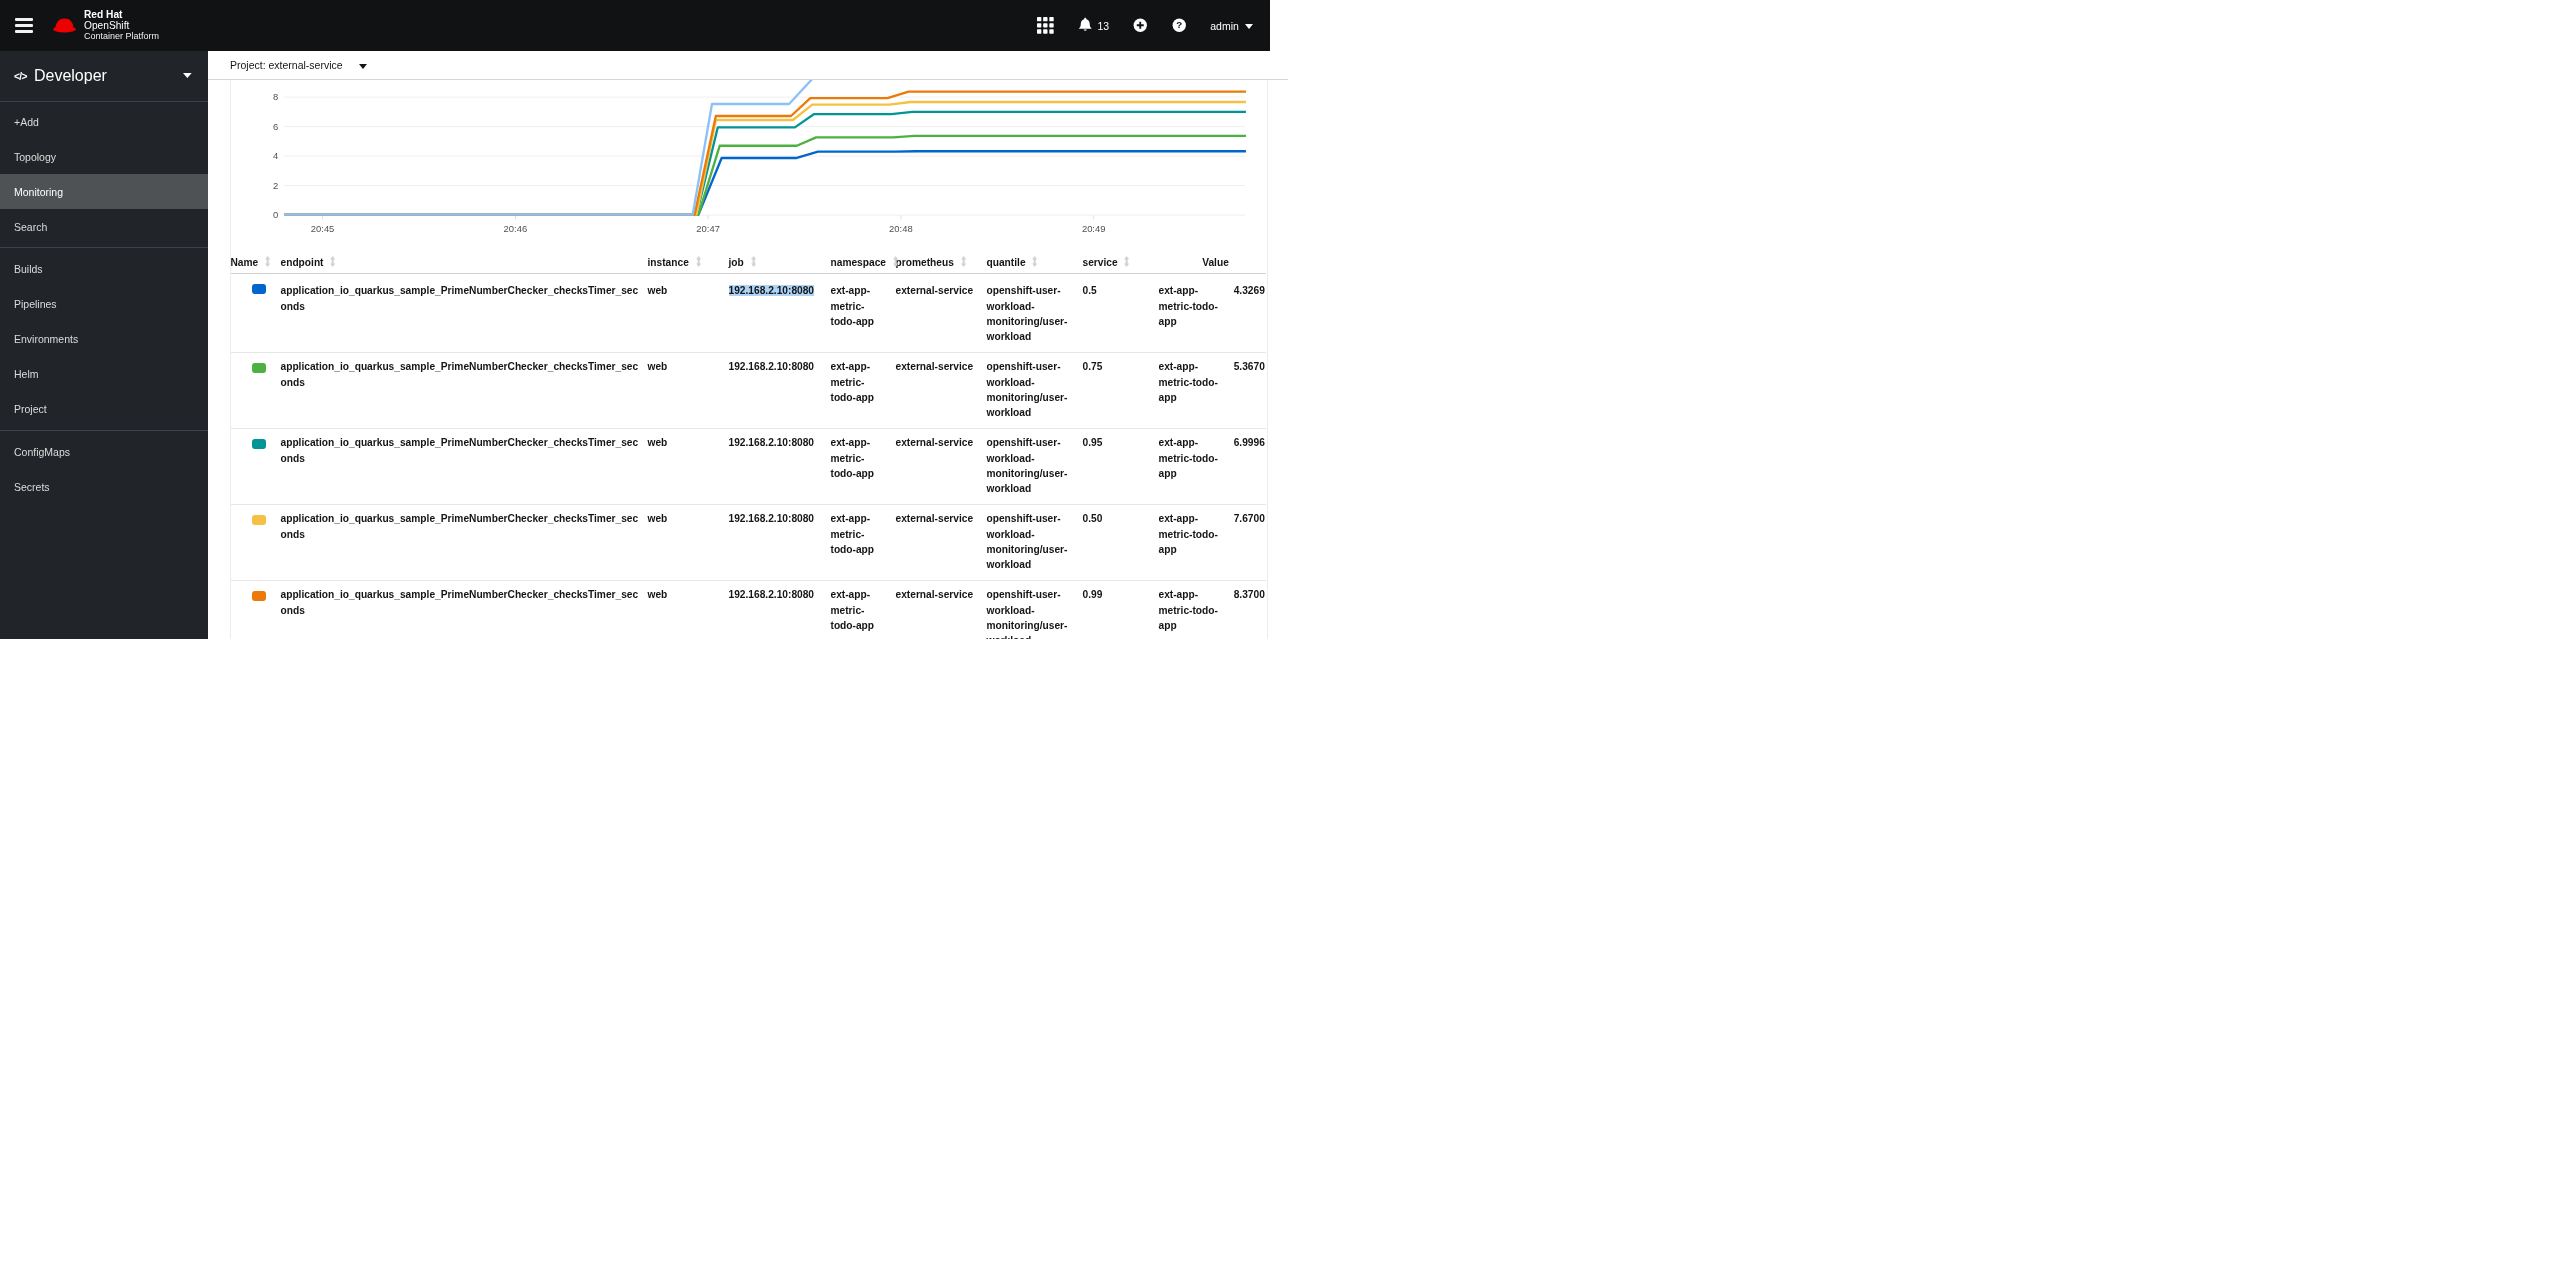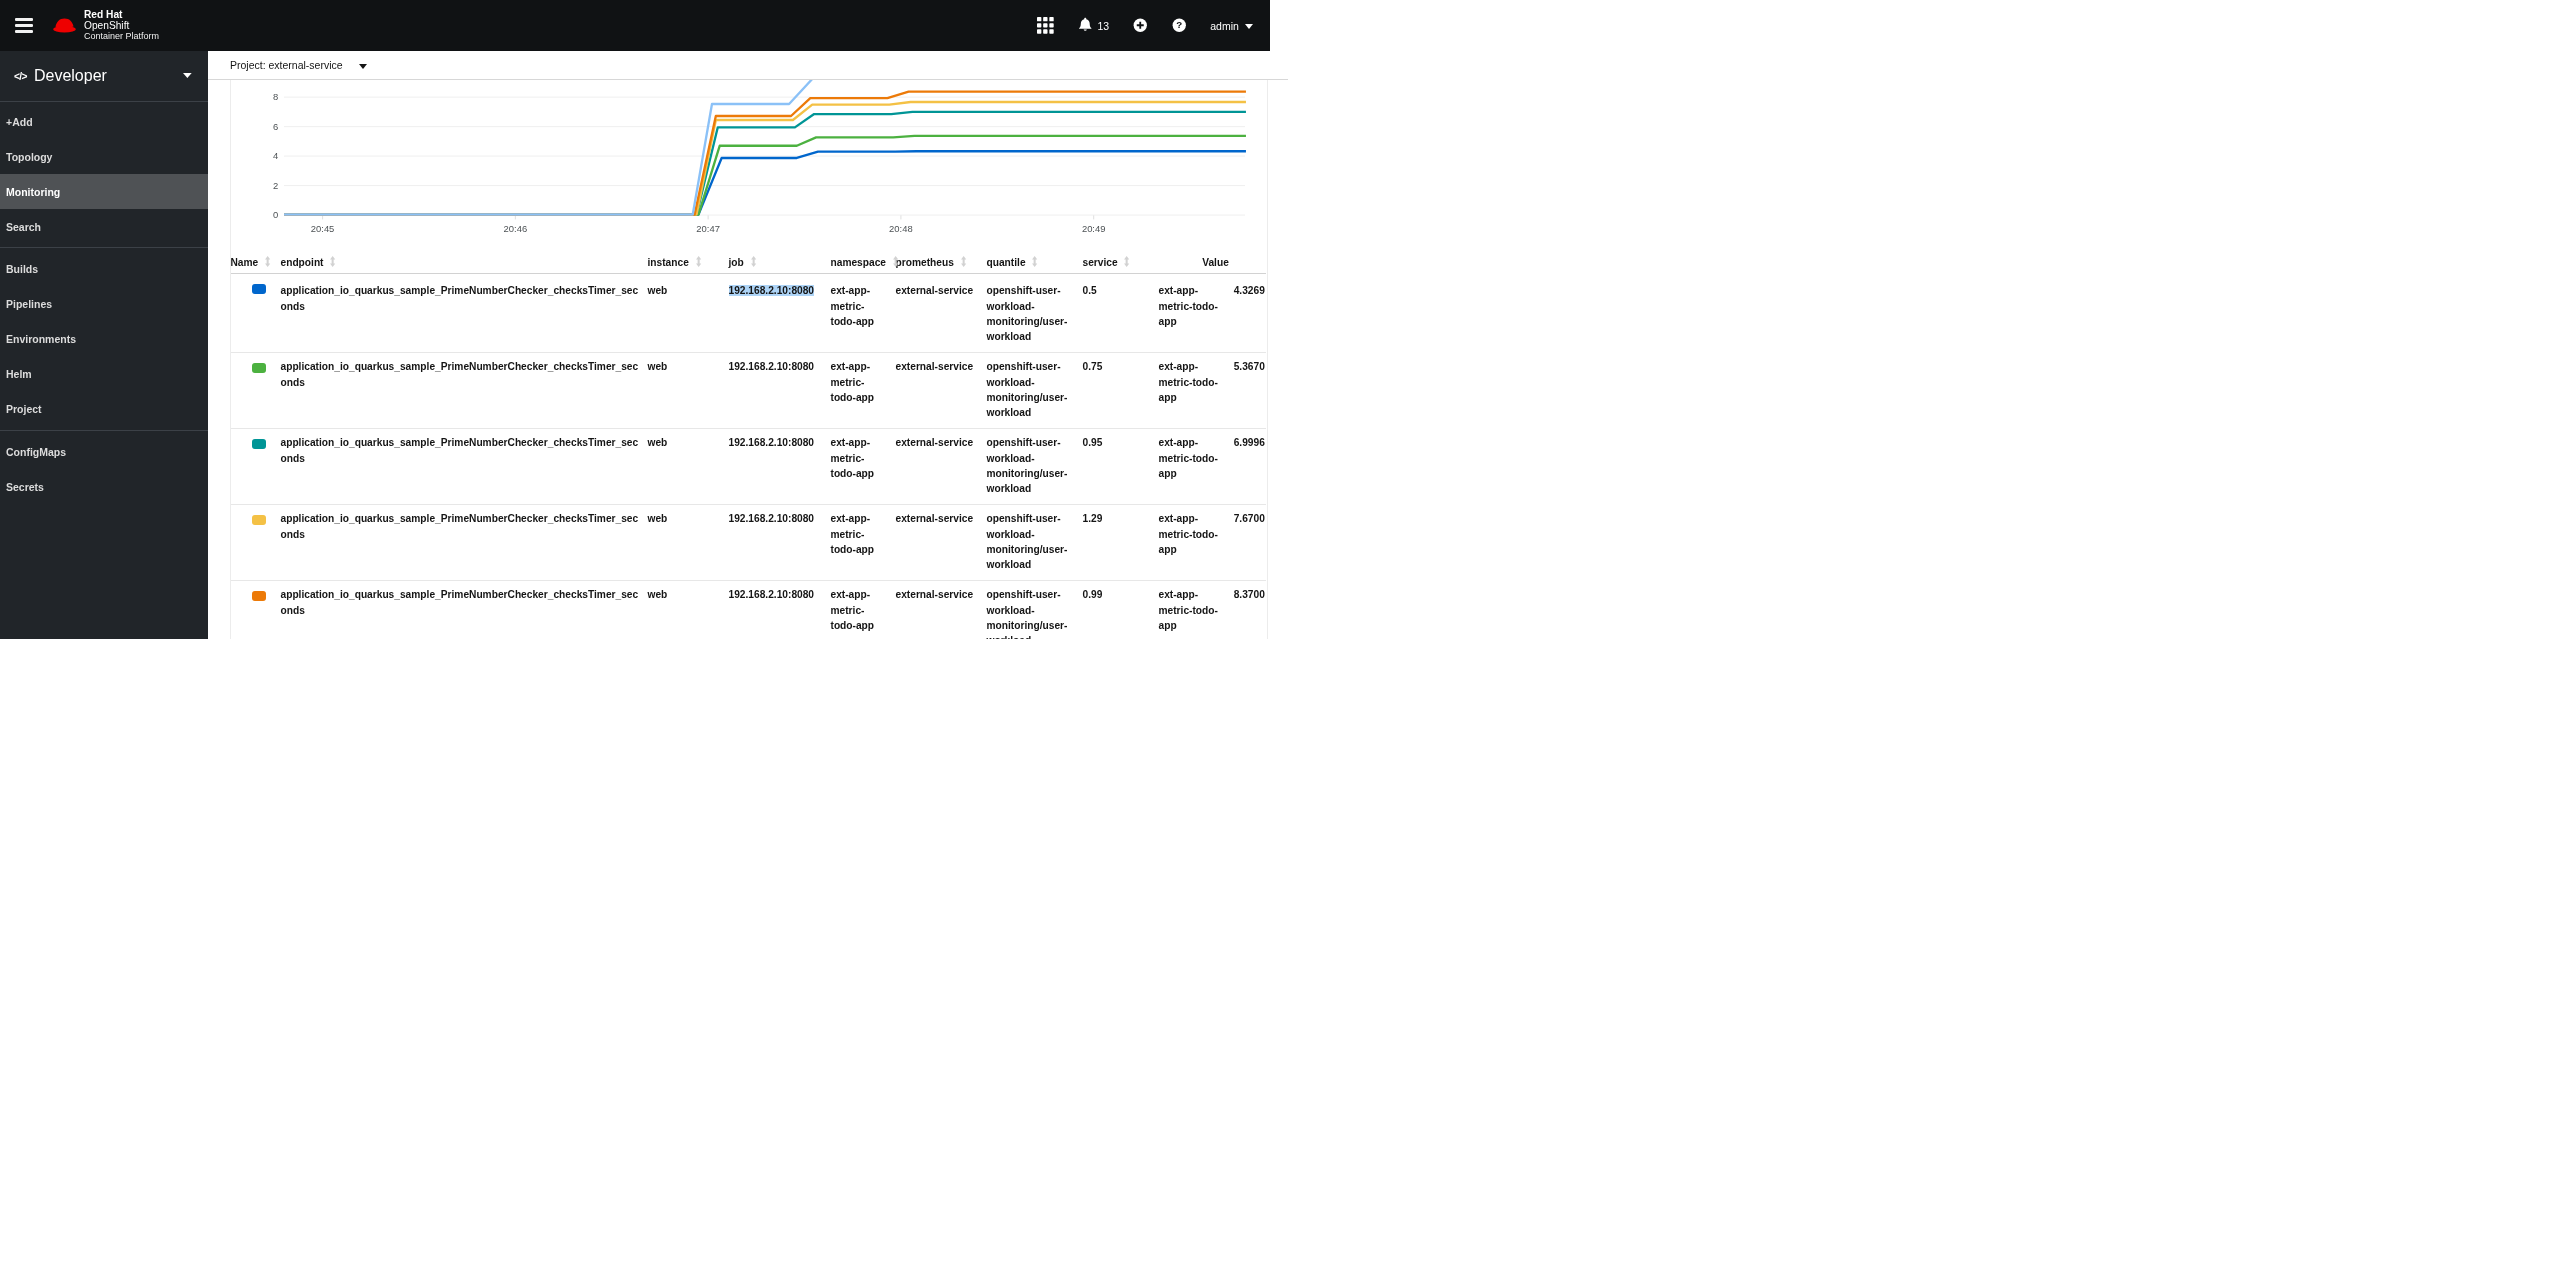--- a/index.html
+++ b/index.html
@@ -27,22 +27,22 @@
   .user-menu{display:flex;align-items:center;gap:5.8px;cursor:pointer;font-size:10.5px;color:#fff;}
   
   .sidebar{position:absolute;top:51px;left:0;width:208px;bottom:0;background:#212529;z-index:20;}
   .persp{height:51px;border-bottom:0.7px solid #3c4147;display:flex;align-items:center;
     padding:0 16px 0 14px;color:#fff;cursor:pointer;box-sizing:border-box;}
   .persp-icon{font-size:10.2px;font-weight:700;letter-spacing:-0.7px;color:#fff;}
   .persp-label{font-size:16px;margin-left:7.3px;}
   .persp-caret{margin-left:auto;display:flex;}
   .nav-group{padding:2.2px 0 2.9px 0;}
   .nav-group + .nav-group{border-top:0.7px solid #3c4147;padding-top:3.6px;}
-  .nav-item{height:35px;display:flex;align-items:center;padding-left:6px;
-    color:#dcdcdc;font-size:10.5px;cursor:pointer;font-weight:bold;}
+  .nav-item{height:35px;display:flex;align-items:center;padding-left:14px;
+    color:#dcdcdc;font-size:10.5px;cursor:pointer;}
   .nav-item.active{background:#4f5255;color:#fff;}
   
   .toolbar{position:absolute;top:51px;left:208px;right:0;height:29px;background:#fff;
     border-bottom:0.7px solid #d7d7d7;display:flex;align-items:center;padding-left:22px;
     box-sizing:border-box;z-index:10;}
   .project-sel{display:flex;align-items:center;gap:16px;cursor:pointer;}
   .project-label{font-size:10.5px;color:#151515;}
   
   .content{position:absolute;top:80px;left:208px;width:1080px;height:559px;background:#fff;overflow:hidden;}
   .card-borders{position:absolute;top:-3.6px;bottom:-3.6px;left:22px;width:1036px;
@@ -323,21 +323,21 @@
         <div class="t-row">
           <div class="t-cell">
             <div class="swatch" style="background: rgb(244, 193, 69);"></div>
           </div>
           <div class="t-cell">application_io_quarkus_sample_PrimeNumberChecker_checksTimer_seconds</div>
           <div class="t-cell">web</div>
           <div class="t-cell">192.168.2.10:8080</div>
           <div class="t-cell">ext-app-metric-todo-app</div>
           <div class="t-cell">external-service</div>
           <div class="t-cell">openshift-user-workload-monitoring/user-workload</div>
-          <div class="t-cell">1.29</div>
+          <div class="t-cell">0.50</div>
           <div class="t-cell">ext-app-metric-todo-app</div>
           <div class="t-cell val">7.6700</div>
         </div>
         <div class="t-row">
           <div class="t-cell">
             <div class="swatch" style="background: rgb(236, 122, 8);"></div>
           </div>
           <div class="t-cell">application_io_quarkus_sample_PrimeNumberChecker_checksTimer_seconds</div>
           <div class="t-cell">web</div>
           <div class="t-cell">192.168.2.10:8080</div>

